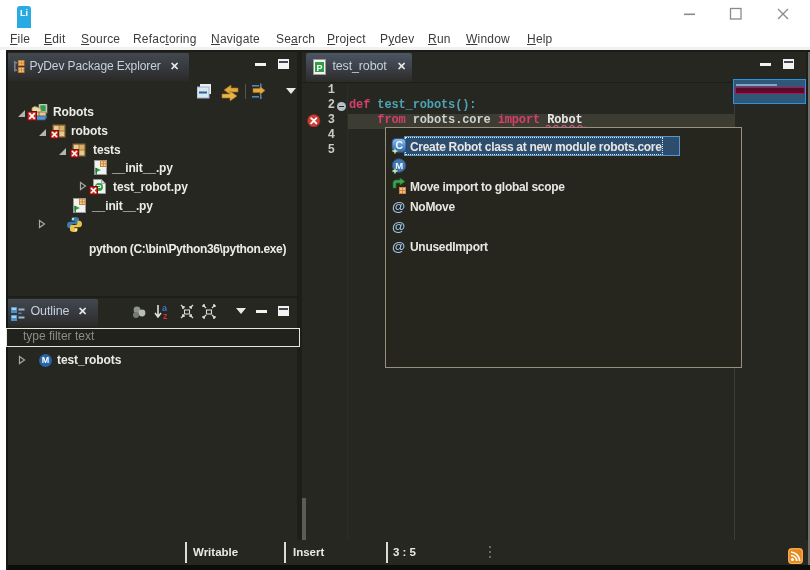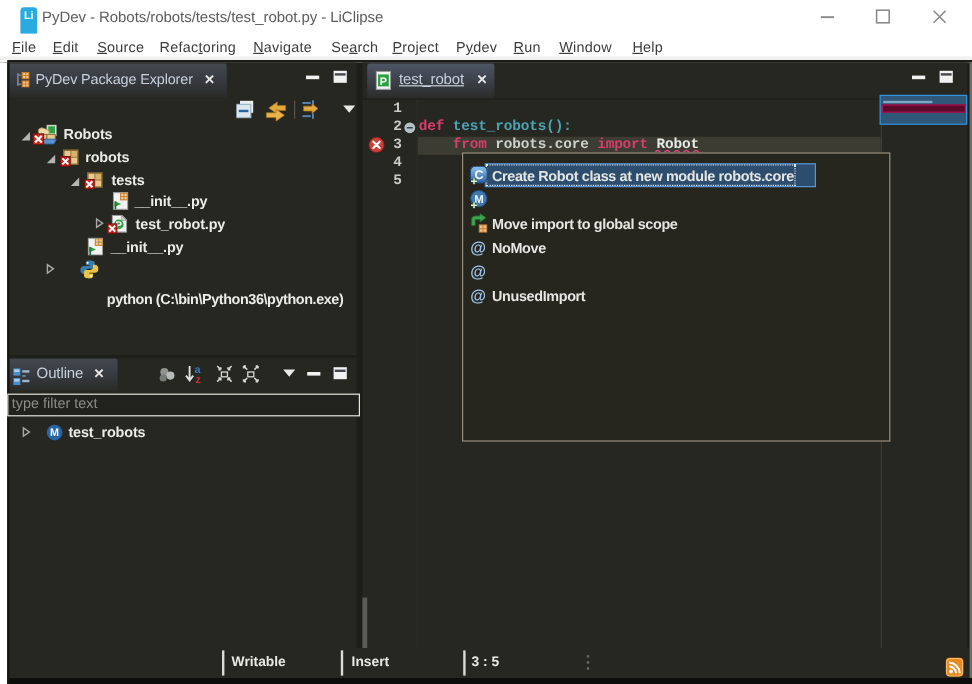--- a/index.html
+++ b/index.html
@@ -88,21 +88,20 @@
       <path d="M8.5 0.5 L8.5 4.5 L12.5 4.5 Z" fill="#d8d8d8" stroke="#9a9a9a" stroke-width="0.8"></path>
       <circle cx="6" cy="8" r="4" fill="#2da044"></circle>
       <text x="6" y="11" font-size="8" font-weight="bold" fill="#fff" text-anchor="middle" font-family="Liberation Sans">P</text>
     </g>
   </defs>
 </svg>
 <div id="win">
 
   <div id="titlebar" class="abs">
     <div id="appicon" class="abs">Li</div>
-    <div id="titletext" class="abs">PyDev - Robots/robots/tests/test_robot.py - LiClipse</div>
     <svg class="abs" style="left:680px;top:0;width:115px;height:28px" viewBox="0 0 115 28">
       <rect x="4" y="13.5" width="11" height="1.6" fill="#8a8a8a"></rect>
       <rect x="50.5" y="8.5" width="10.5" height="10.5" fill="none" stroke="#8a8a8a" stroke-width="1.3"></rect>
       <path d="M98 9 L108 19 M108 9 L98 19" stroke="#8a8a8a" stroke-width="1.3" fill="none"></path>
     </svg>
   </div>
 
   <div id="menubar" class="abs">
     <div class="mi" style="left:10px"><u>F</u>ile</div>
     <div class="mi" style="left:44px"><u>E</u>dit</div>
@@ -276,39 +275,39 @@
           <path d="M75 12 L72 15 M72 15 L72 13 M72 15 L74 15"></path>
           <path d="M81 12 L84 15 M84 15 L84 13 M84 15 L82 15"></path>
           <rect x="75.5" y="7" width="5" height="4" stroke-width="1.1"></rect>
         </g>
       </svg>
       <div class="ddarrow" style="left:233px;top:10px;"></div>
       <div class="minbtn" style="left:253px;top:12px;"></div>
       <div class="maxbtn" style="left:275px;top:8px;"></div>
 
       <div class="abs" style="left:2.9px;top:29.5px;width:294px;height:19px;border:1.5px solid #e6e6e2;background:#21211d;
-           color:#8c8c88;font-size:12px;line-height:15px;padding-left:3px;z-index:5;">type filter text</div>
+           color:#8c8c88;font-size:12px;line-height:15px;padding-left:16px;z-index:5;">type filter text</div>
 
       <svg class="arr-c abs" style="left:15px;top:57px;" viewBox="0 0 8 10">
           <path d="M1.5 1.5 L6.5 5 L1.5 8.5 Z" fill="none" stroke="#a8a8a4" stroke-width="1.2"></path>
         </svg>
       <div class="abs" style="left:36px;top:55.5px;width:13px;height:13px;border-radius:50%;background:#2565a8;
            color:#fff;font-size:9px;font-weight:bold;text-align:center;line-height:13px;">M</div>
       <div class="trow" style="left:54px;top:53px;">test_robots</div>
     </div>
 
     <div class="panel" style="left:302px; top:0; width:504px; height:488px;">
 
       <div class="abs tabgrad2" style="left:4px;top:1px;width:106px;height:29px;border-radius:2px 2px 0 0;"></div>
       <svg class="abs" style="left:11px;top:7px;width:13px;height:16px" viewBox="0 0 13 16">
         <rect x="0.5" y="0.5" width="12" height="15" fill="#f4f4f4" stroke="#9a9a9a" stroke-width="1"></rect>
         <rect x="2" y="3" width="9" height="10" fill="#2da044"></rect>
         <text x="6.5" y="11.5" font-size="9" font-weight="bold" fill="#fff" text-anchor="middle" font-family="Liberation Sans">P</text>
       </svg>
-      <div class="abs tablabel" style="left:30.5px;top:7px;letter-spacing:-0.15px;text-decoration:underline;">test_robot</div>
+      <div class="abs tablabel" style="left:30.5px;top:7px;letter-spacing:-0.15px;">test_robot</div>
       <div class="abs closex" style="left:95px;top:8px;">✕</div>
       <div class="minbtn" style="left:458px;top:11px;"></div>
       <div class="maxbtn" style="left:481px;top:7px;"></div>
       <div class="abs" style="left:0;top:30px;width:504px;height:1px;background:#1d1d1a;"></div>
     </div>
 
     <div class="abs" style="left:302px;top:0;width:504px;height:488px;">
 
       <div class="abs" style="left:46px;top:61.5px;width:386px;height:15px;background:#3c3c33;"></div>
 

